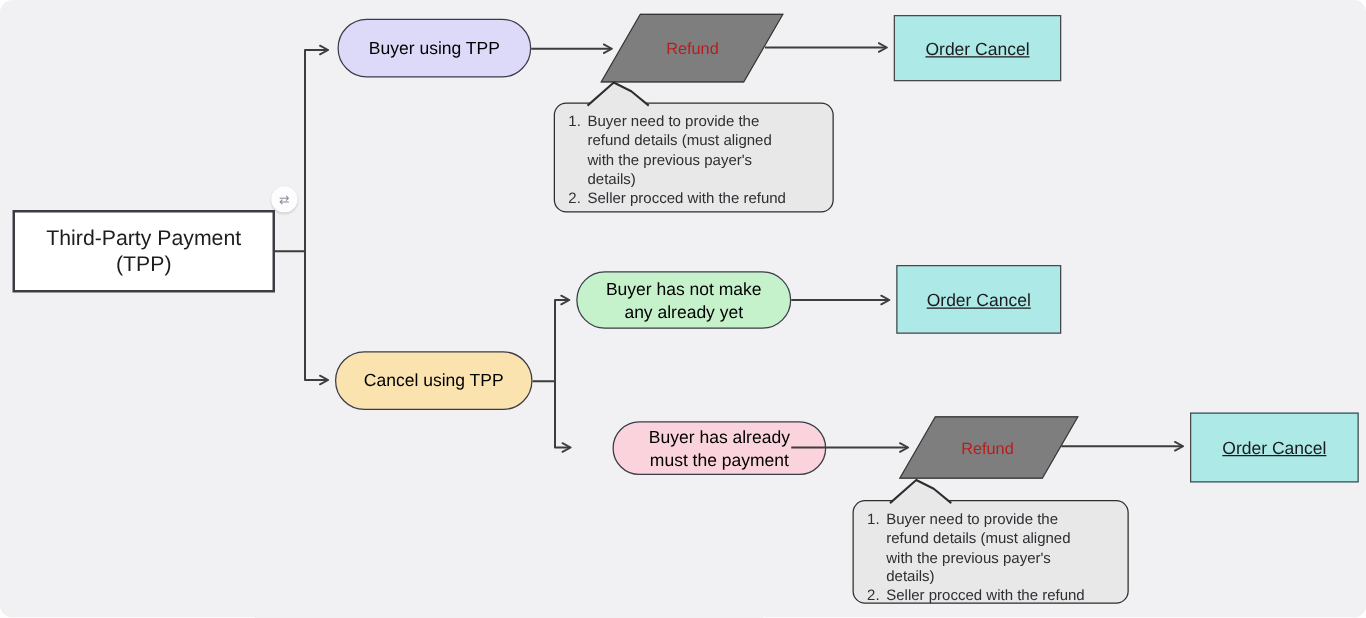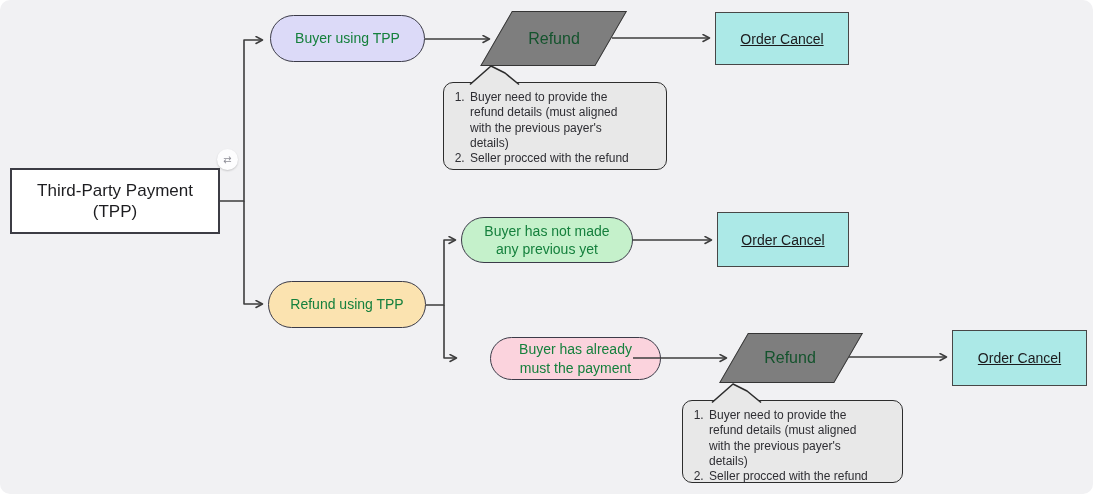--- a/index.html
+++ b/index.html
@@ -2,38 +2,38 @@
 <html><head>
 <meta charset="utf-8">
 <style>
   html,body{margin:0;padding:0;background:#ffffff;font-family:"Liberation Sans",sans-serif;}
   .canvas{
     position:relative;width:1093px;height:494px;background:#f1f1f3;
     border-radius:10px;overflow:hidden;
   }
   
   .node{position:absolute;display:flex;flex-direction:column;align-items:center;justify-content:center;
-        text-align:center;box-sizing:border-box;color:#15803d;}
+        text-align:center;box-sizing:border-box;color:#000000;}
   .root-box{
     left:10px;top:168px;width:210px;height:66px;background:#ffffff;
     border:2px solid #3c3c44;font-size:17px;font-weight:400;color:#1d1d20;line-height:1.25;
   }
   .pill{border-radius:26px;font-size:14px;line-height:1.3;border:1.6px solid #3b3b48;}
   .pill-buyer {left:270px;top:15px; width:155px;height:47px;background:#dcdaf8;}
   .pill-seller{left:268px;top:281px;width:158px;height:47px;background:#fbe3b0;}
   .pill-green {left:461px;top:217px;width:172px;height:46px;background:#c5f1cb;}
   .pill-pink  {left:490px;top:337px;width:171px;height:43px;background:#fbd3dd;}
   .para{
     position:absolute;background:#7e7e7e;border:1.6px solid #353535;box-sizing:border-box;
     transform:skewX(-30deg);transform-origin:top left;
   }
   .para-1{left:512px;top:11px;width:115px;height:55px;}
   .para-2{left:748px;top:333px;width:115px;height:50px;}
   .para-label{position:absolute;display:flex;align-items:center;justify-content:center;
-    color:#14532d;font-size:16px;}
+    color:#b91c1c;font-size:13px;}
   .para-label-1{left:481px;top:11px;width:146px;height:55px;}
   .para-label-2{left:717px;top:333px;width:146px;height:50px;}
   .cancel{background:#ace9e7;border:1.8px solid #474747;font-size:14px;font-weight:500;color:#1b1b1d;text-decoration:underline;}
   .cancel-1{left:715px;top:12px; width:134px;height:53px;}
   .cancel-2{left:717px;top:212px;width:132px;height:55px;}
   .cancel-3{left:952px;top:330px;width:135px;height:56px;}
   .note{
     position:absolute;background:#e8e8e8;border:1.6px solid #2d2d2d;border-radius:10px;
     box-sizing:border-box;color:#2e2e33;font-size:12px;line-height:1.28;
   }
@@ -59,25 +59,25 @@
   </div>
 
   <div class="badge">
     <span>⇄</span>
   </div>
 
   <div class="node pill pill-buyer">
     <div>Buyer using TPP</div>
   </div>
   <div class="node pill pill-seller">
-    <div>Refund using TPP</div>
+    <div>Cancel using TPP</div>
   </div>
   <div class="node pill pill-green">
-    <div>Buyer has not made</div>
-    <div>any previous yet</div>
+    <div>Buyer has not make</div>
+    <div>any already yet</div>
   </div>
   <div class="node pill pill-pink">
     <div>Buyer has already</div>
     <div>must the payment</div>
   </div>
 
   <div class="para para-1"></div>
   <div class="para-label para-label-1">Refund</div>
   <div class="para para-2"></div>
   <div class="para-label para-label-2">Refund</div>

